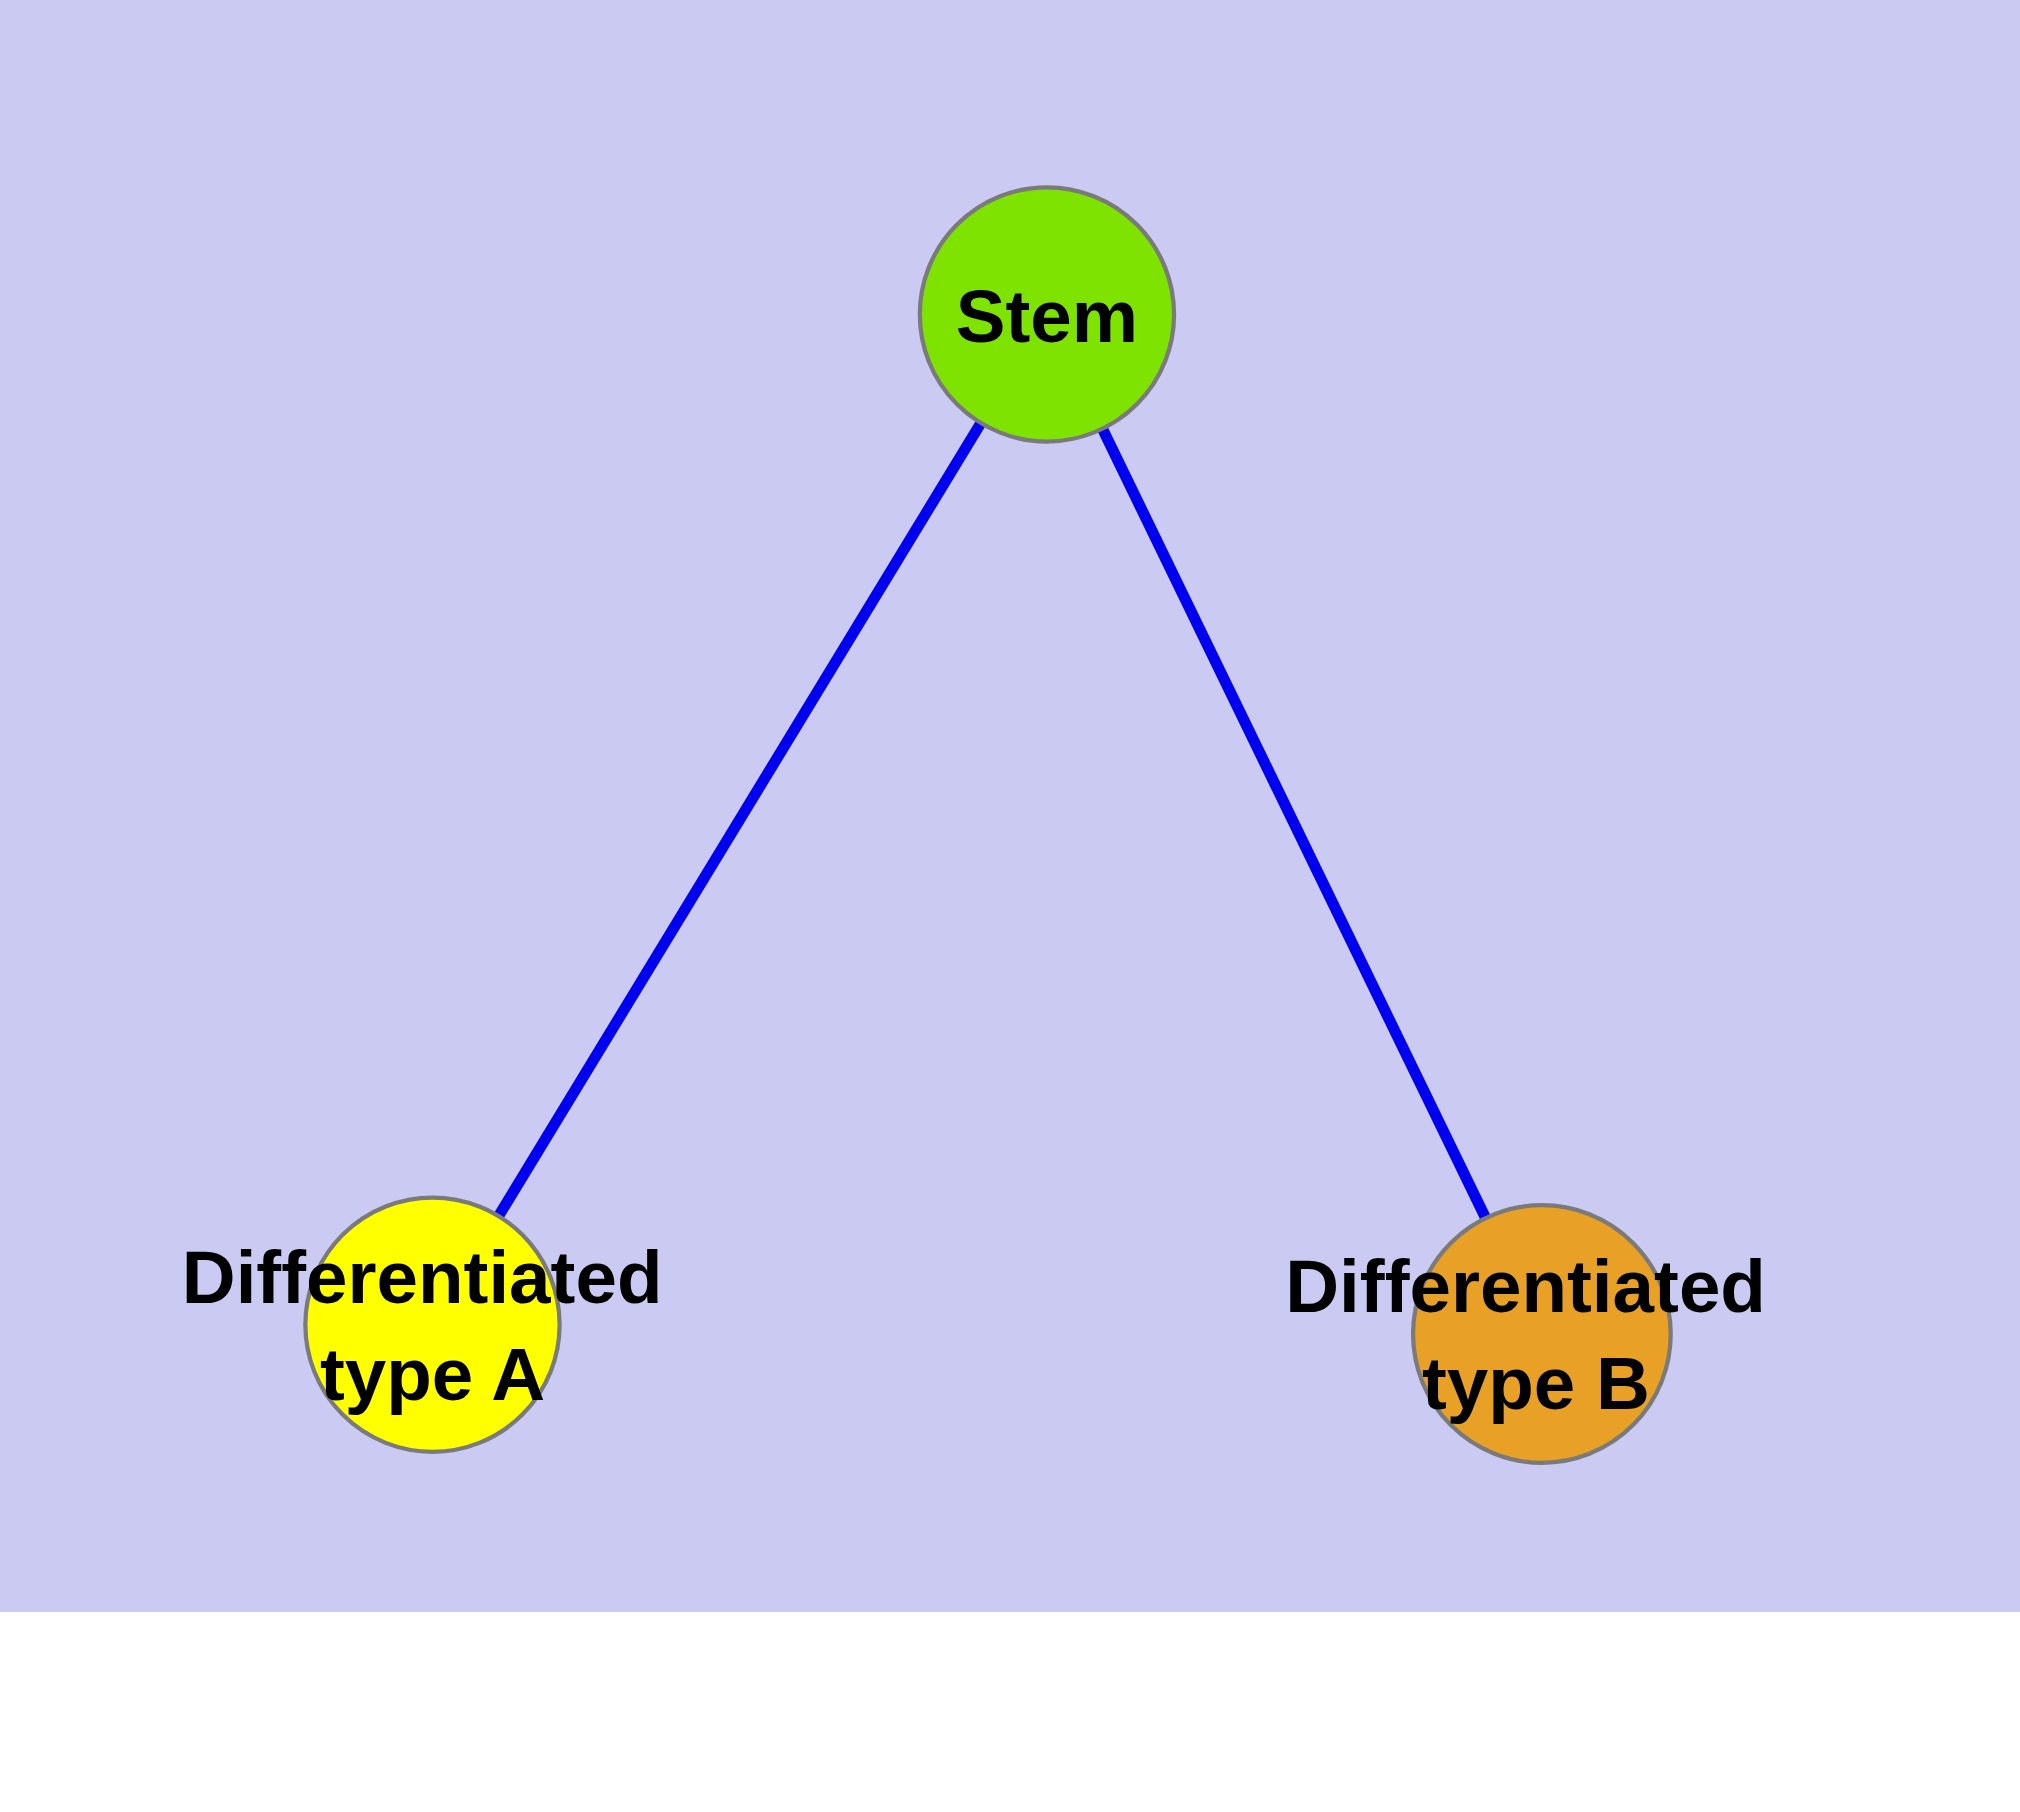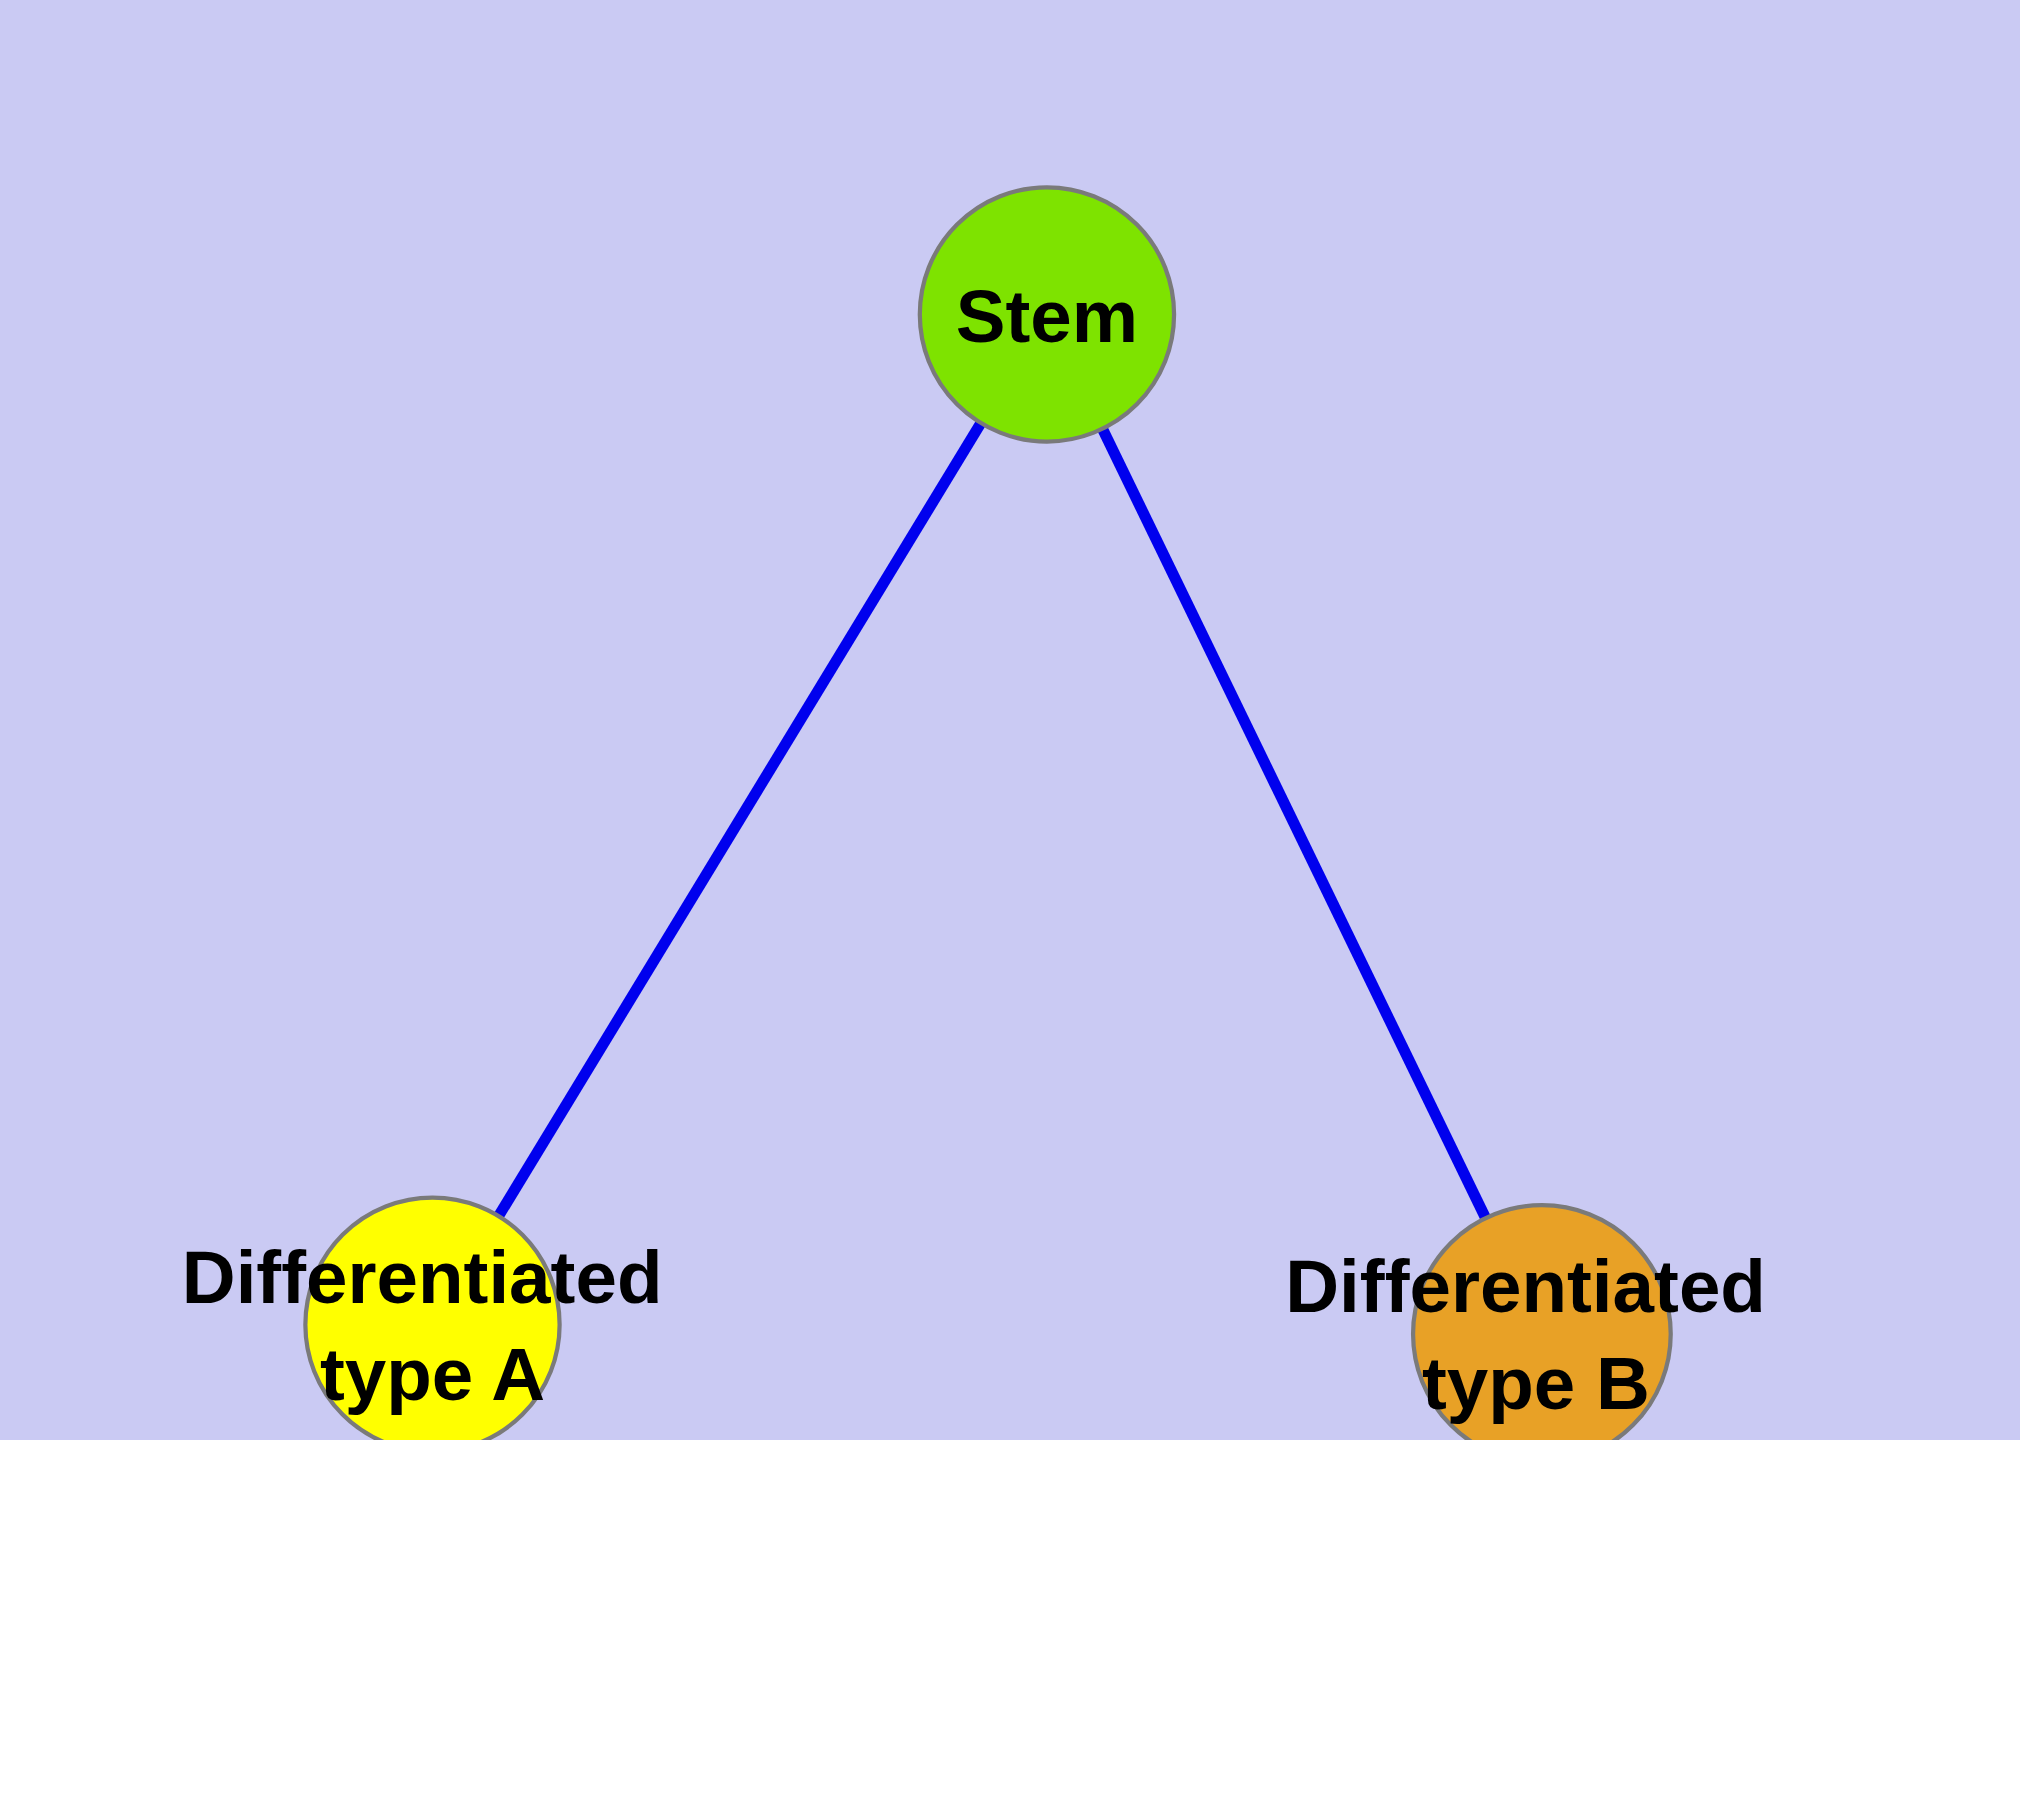--- a/index.html
+++ b/index.html
@@ -2,21 +2,21 @@
 <html style="font-size:13.6px"><head>
 <meta charset="utf-8">
 <style>
   html, body {
     margin: 0;
     padding: 0;
   }
   .canvas-wrap {
     position: relative;
     width: 2021px;
-    height: 1440px;
+    height: 1612px;
     overflow: hidden;
     font-family: "Liberation Sans", sans-serif;
   }
   svg.graph {
     display: block;
     width: 2021px;
     height: 1812px;
   }
   .node-label {
     font-family: "Liberation Sans", sans-serif;

